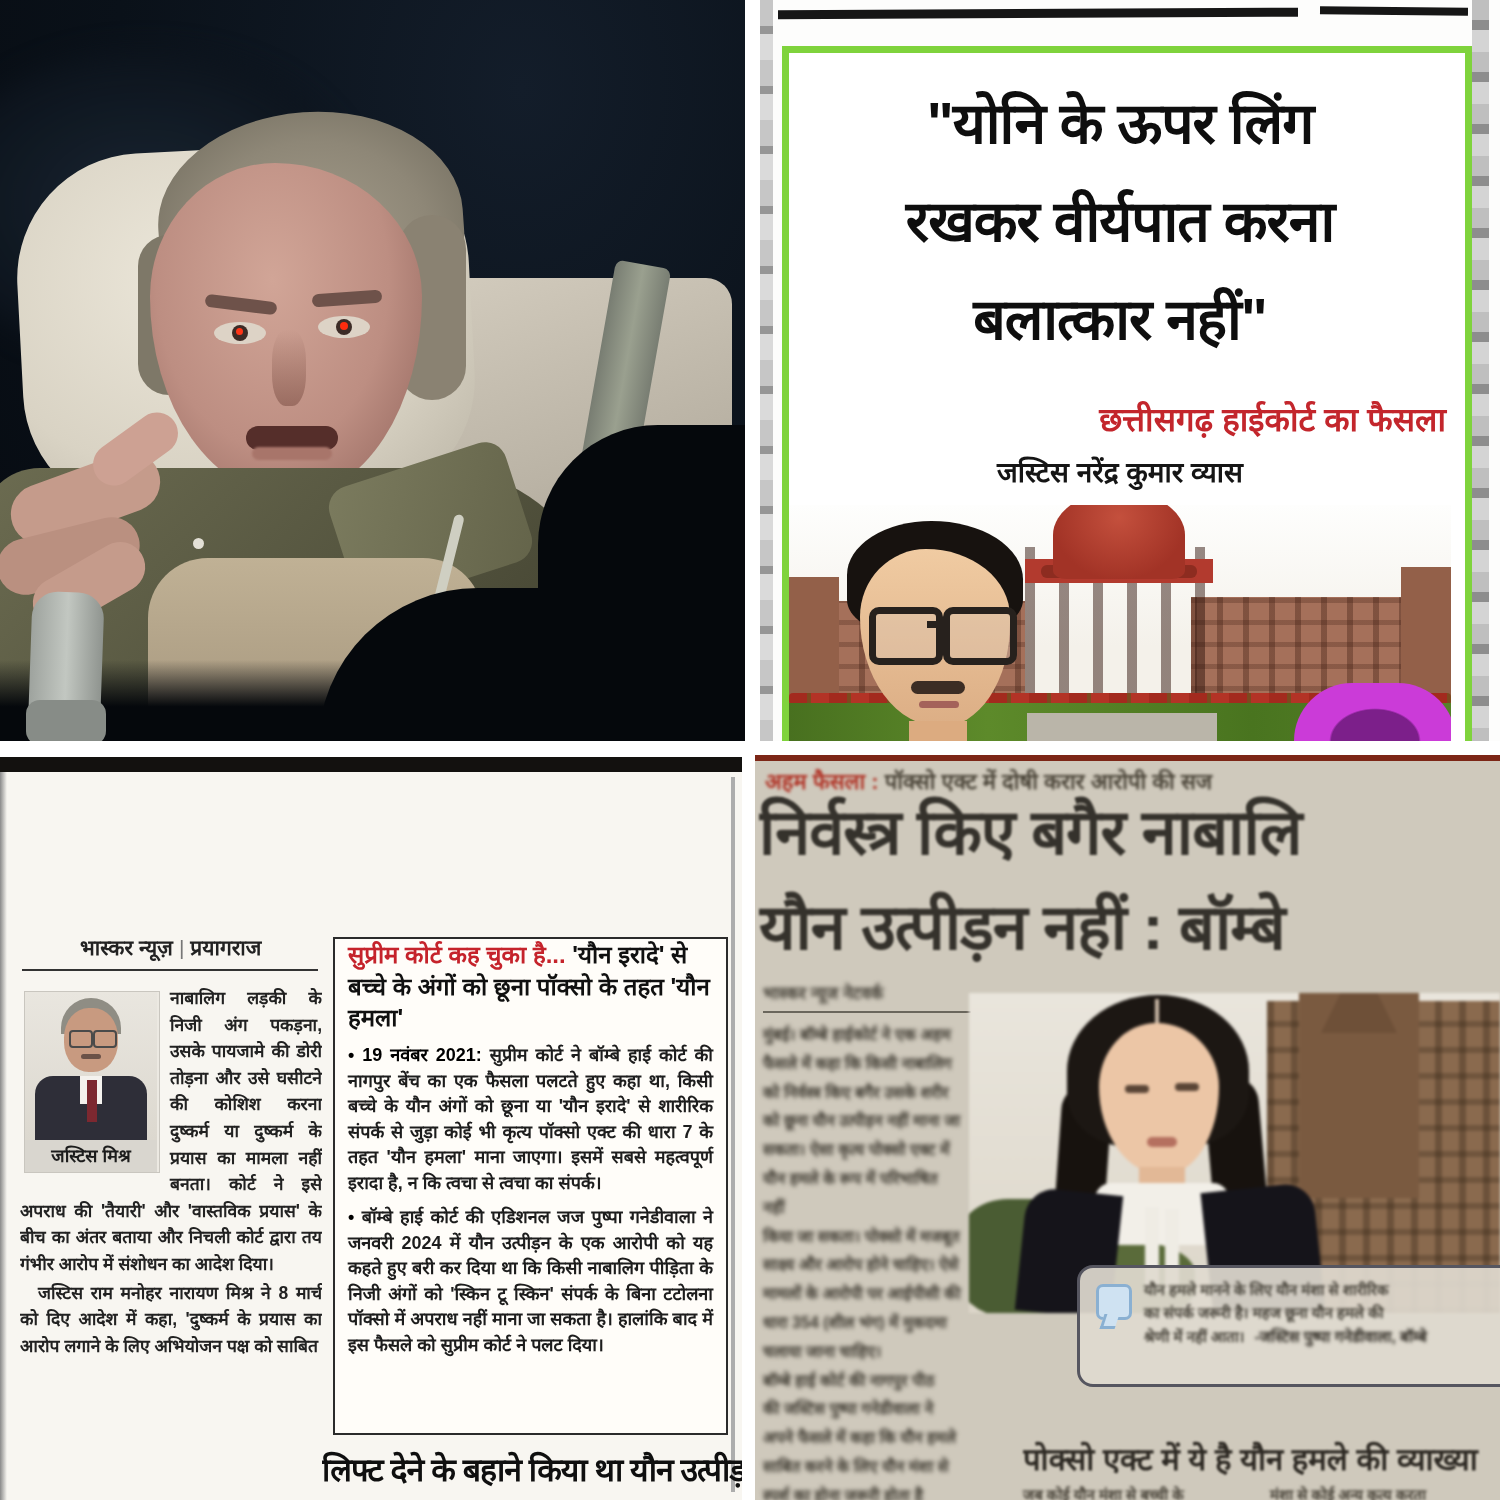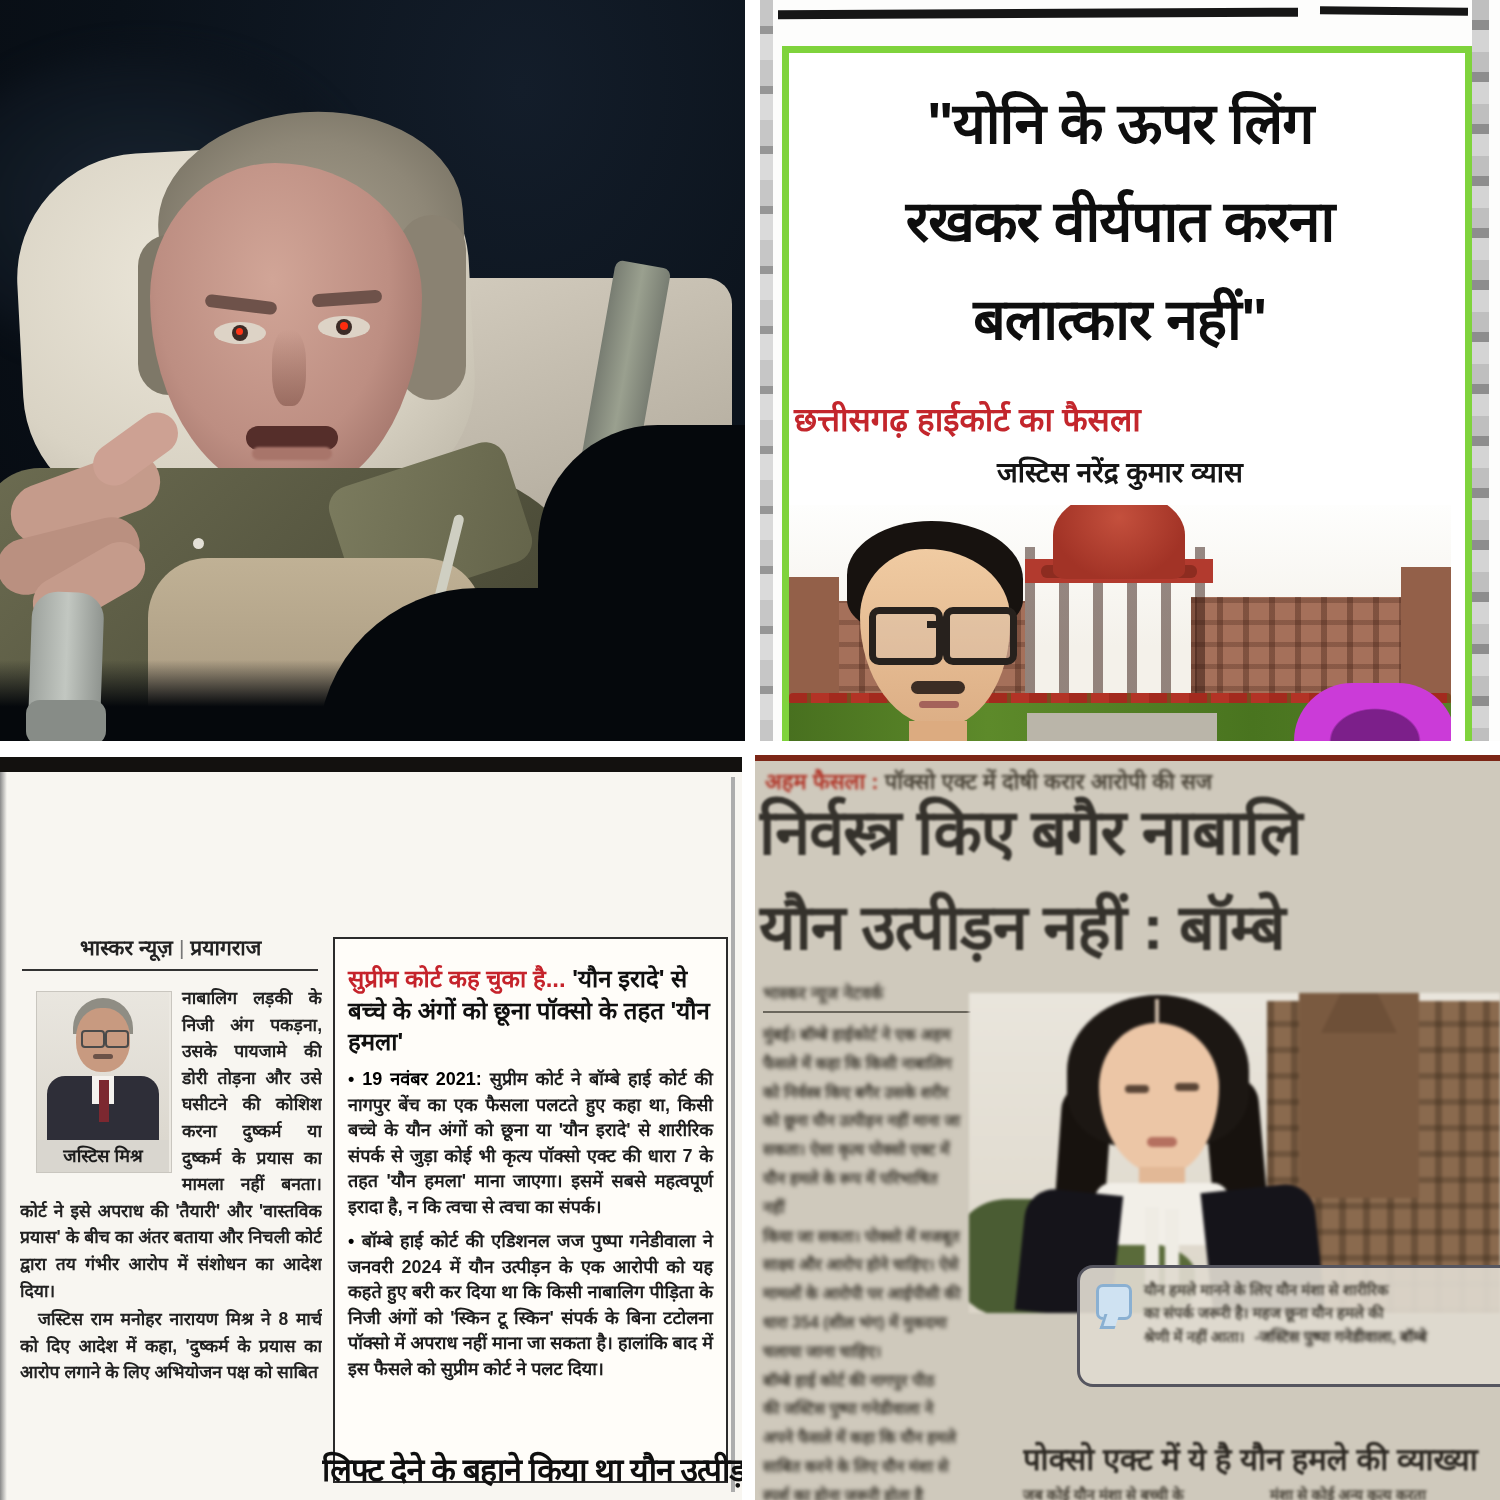--- a/index.html
+++ b/index.html
@@ -63,21 +63,21 @@
   .q-tr{left:760px;top:0;width:740px;height:741px;background:#fdfdfc;}
   .tr-edge-top1{left:18px;top:9px;width:520px;height:9px;background:#161616;transform:rotate(-.3deg);}
   .tr-edge-top2{left:560px;top:7px;width:148px;height:8px;background:#161616;transform:rotate(.5deg);}
   .tr-edge-left{left:0;top:0;width:13px;height:741px;
         background:repeating-linear-gradient(180deg,#c6c6c6 0 26px,#969696 26px 34px,#dadada 34px 60px);}
   .tr-edge-right{left:712px;top:0;width:17px;height:741px;
         background:repeating-linear-gradient(180deg,#bfbfbf 0 20px,#8d8d8d 20px 30px,#d4d4d4 30px 52px);}
   .tr-frame{left:22px;top:46px;width:676px;height:695px;border:7px solid #7fd33c;border-bottom:none;background:#ffffff;}
   .tr-headline{left:34px;top:74px;width:652px;text-align:center;font-size:57px;font-weight:900;
         color:#0e0e0e;line-height:1.72;letter-spacing:-1px;}
-  .tr-sub{left:34px;top:396px;width:652px;text-align:left;font-size:33px;font-weight:900;color:#c3262c;}
+  .tr-sub{left:34px;top:396px;width:652px;text-align:right;font-size:33px;font-weight:900;color:#c3262c;}
   .tr-byline{left:34px;top:452px;width:652px;text-align:center;font-size:28px;font-weight:800;color:#151515;}
   .tr-photo{left:29px;top:505px;width:662px;height:236px;overflow:hidden;
         background:linear-gradient(180deg,#fefefd,#f4f1ea 60%);}
   .bwing{background-color:#a5705a;background-image:
         repeating-linear-gradient(90deg,rgba(66,32,20,.38) 0 6px,rgba(0,0,0,0) 6px 26px),
         repeating-linear-gradient(0deg,rgba(66,32,20,.28) 0 5px,rgba(0,0,0,0) 5px 22px);}
   .bwingL{left:18px;top:96px;width:218px;height:112px;}
   .bwingR{left:402px;top:92px;width:228px;height:116px;}
   .bfarL{left:-12px;top:72px;width:62px;height:136px;background:#936049;}
   .bfarR{left:612px;top:62px;width:66px;height:146px;background:#936049;}
@@ -128,21 +128,21 @@
   .m-face{left:39px;top:16px;width:54px;height:64px;border-radius:46%;background:#c89a80;}
   .m-glassL{left:44px;top:38px;width:20px;height:14px;border:2px solid #4a4a4a;border-radius:4px;}
   .m-glassR{left:68px;top:38px;width:20px;height:14px;border:2px solid #4a4a4a;border-radius:4px;}
   .m-must{left:56px;top:62px;width:20px;height:5px;border-radius:3px;background:#6b5248;}
   .m-suit{left:10px;top:84px;width:112px;height:64px;border-radius:18px 18px 0 0;background:#2e2e38;}
   .m-shirt{left:55px;top:84px;width:22px;height:28px;background:#f4f2ee;}
   .m-tie{left:62px;top:88px;width:10px;height:42px;background:#7c2830;}
   .bl-figcap{width:132px;height:32px;line-height:32px;text-align:center;background:#d9d6cf;
         font-size:18px;font-weight:800;color:#1c1c1c;}
   .bl-box{left:333px;top:180px;width:365px;height:494px;border:2px solid #2b2b2b;background:#fffdf9;
-        padding:24px 13px;overflow:hidden;}
+        padding:0 13px;overflow:hidden;}
   .bl-boxhead{font-size:24px;font-weight:900;line-height:1.32;}
   .bl-boxhead .red{color:#c5232b;}
   .bl-boxhead .blk{color:#101010;}
   .bl-box p{margin:9px 0 0 0;font-size:18px;font-weight:700;line-height:1.42;color:#1d1d1d;text-align:justify;}
   .bl-box .lead{font-weight:900;color:#000;}
   .bl-subhl{left:322px;top:690px;width:420px;font-size:32px;font-weight:900;color:#0f0f0f;
         white-space:nowrap;overflow:hidden;letter-spacing:-1px;}
 
   
   .q-br{left:755px;top:755px;width:745px;height:745px;background:#cfc9bc;color:#3c382f;}
@@ -284,21 +284,21 @@
     <div class="abs bl-edgeL"></div>
     <div class="abs bl-edgeR"></div>
     <div class="abs bl-headline">
     </div>
     <div class="abs bl-bylinerow">
       <span>भास्कर न्यूज़</span><span class="sep">|</span><span>प्रयागराज</span>
     </div>
     <div class="abs bl-rule"></div>
     <div class="abs bl-colL">
       <div>
-        <figure class="bl-fig" style="margin-left:16px">
+        <figure class="bl-fig" style="margin-left:4px">
           <div class="bl-figimg">
             <div class="abs m-hair"></div>
             <div class="abs m-face"></div>
             <div class="abs m-glassL"></div>
             <div class="abs m-glassR"></div>
             <div class="abs m-must"></div>
             <div class="abs m-suit"></div>
             <div class="abs m-shirt"></div>
             <div class="abs m-tie"></div>
           </div>

